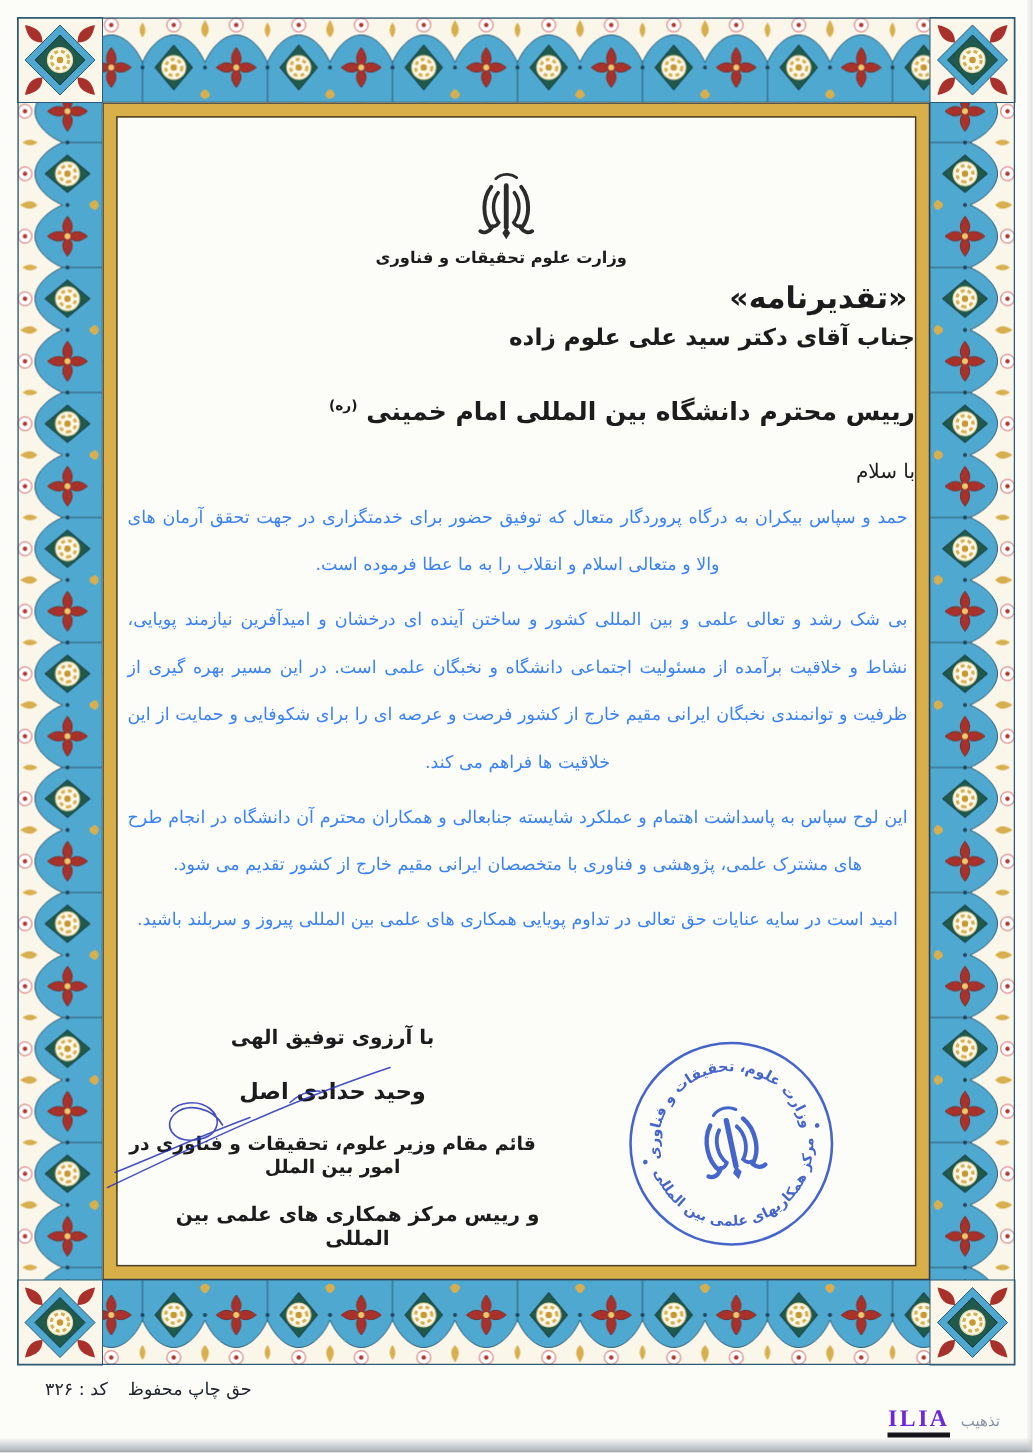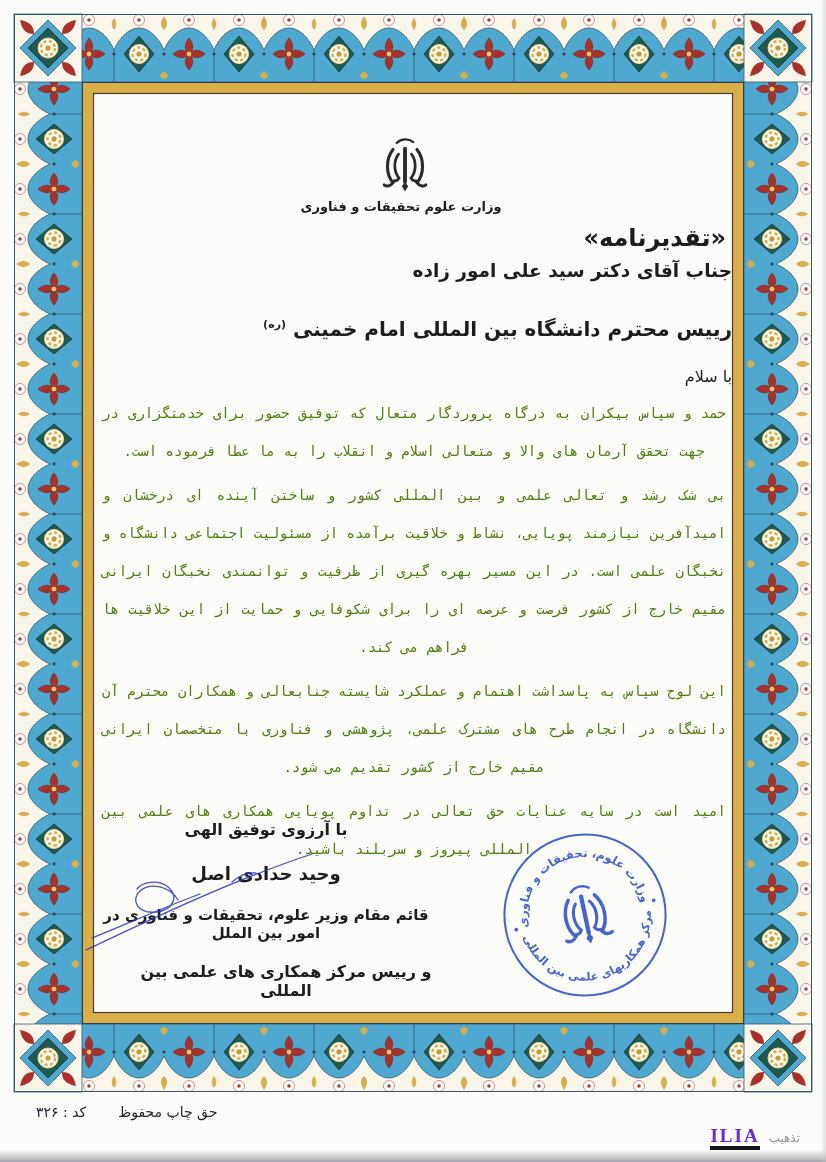--- a/index.html
+++ b/index.html
@@ -13,30 +13,30 @@
   .meta{left:110px;top:186px;width:190px;font-size:13px;}
   .meta-row{direction:rtl;text-align:right;margin-bottom:29px;white-space:nowrap;}
   .meta-row .meta-val{unicode-bidi:isolate;}
   .recipient{left:94px;top:260px;width:638px;direction:rtl;text-align:right;}
   .recipient .r1{font-size:18.5px;font-weight:bold;margin-bottom:16px;}
   .recipient .r2{font-size:20px;font-weight:bold;margin-bottom:26px;margin-top:36px;}
   .recipient .r2 sup{font-size:11px;font-weight:bold;}
   .recipient .sal{font-size:16px;font-weight:normal;}
   .body-text{left:102px;top:395px;width:624px;}
   .body-text p{margin:0 0 6px;direction:rtl;text-align:justify;text-align-last:center;
-               font-size:14px;line-height:38px;color:#4d7c0f;font-family:Liberation Mono, monospace;}
+               font-size:14px;line-height:38px;color:#3b82f6;}
   .signature{left:96px;top:820px;width:340px;direction:rtl;text-align:center;}
   .signature .s1{font-size:16px;font-weight:bold;margin-bottom:24px;}
   .signature .s2{font-size:18px;font-weight:bold;margin-bottom:22px;}
   .signature .s3{font-size:15px;font-weight:bold;margin-bottom:20px;}
   .signature .s4{font-size:16px;font-weight:bold;padding-left:40px;}
   .sig-scribble{left:82px;top:842px;pointer-events:none;}
   .stamp{left:496px;top:826px;color:#2e51c4;opacity:.88;}
   .stamp text{font-family:"DejaVu Sans",sans-serif;font-weight:bold;fill:currentColor;}
-  .footer-left{left:36px;top:1104px;font-size:14px;color:#20242c;display:flex;gap:32px;align-items:baseline;}
+  .footer-left{left:36px;top:1104px;font-size:14px;color:#20242c;display:flex;gap:16px;align-items:baseline;}
   .footer-right{right:26px;top:1102px;display:flex;align-items:baseline;gap:9px;}
   .ilia{font-family:"Liberation Serif","DejaVu Serif",serif;font-weight:bold;font-size:19px;
         letter-spacing:2px;color:#6d28d9;border-bottom:4px solid #15151a;padding-bottom:1px;line-height:1;margin-top:24px;}
   .tazhib{font-size:12px;color:#8a93a3;direction:rtl;}
   .bottom-edge{left:0;bottom:0;width:826px;height:12px;
                background:linear-gradient(to bottom, rgba(185,190,196,0), #b9bec4 80%, #9aa0a7);}
   .right-edge{right:0;top:0;width:5px;height:1162px;opacity:.55;
               background:linear-gradient(to right, rgba(208,211,214,0), #c7cbcf);}
 </style>
 </head>
@@ -134,21 +134,21 @@
 
   <svg class="abs" style="left:373px;top:133px;color:#2b2b2b;" width="64" height="64" viewBox="-32 -36 64 66">
     <use href="#allahEmblem" transform="scale(0.95)"></use>
   </svg>
 
   <div class="abs ministry">وزارت علوم تحقیقات و فناوری</div>
   <div class="abs doc-title">«تقدیرنامه»</div>
 
 
   <div class="abs recipient">
-    <div class="r1">جناب آقای دکتر سید علی امور زاده</div>
+    <div class="r1">جناب آقای دکتر سید علی علوم زاده</div>
     <div class="r2">
       <span>رییس محترم دانشگاه بین المللی امام خمینی</span>
       <sup>(ره)</sup>
     </div>
     <div class="sal">با سلام</div>
   </div>
 
   <div class="abs body-text">
     <p>حمد و سپاس بیکران به درگاه پروردگار متعال که توفیق حضور برای خدمتگزاری در جهت تحقق آرمان های والا و متعالی اسلام و انقلاب را به ما عطا فرموده است.</p>
     <p>بی شک رشد و تعالی علمی و بین المللی کشور و ساختن آینده ای درخشان و امیدآفرین نیازمند پویایی، نشاط و خلاقیت برآمده از مسئولیت اجتماعی دانشگاه و نخبگان علمی است. در این مسیر بهره گیری از ظرفیت و توانمندی نخبگان ایرانی مقیم خارج از کشور فرصت و عرصه ای را برای شکوفایی و حمایت از این خلاقیت ها فراهم می کند.</p>

